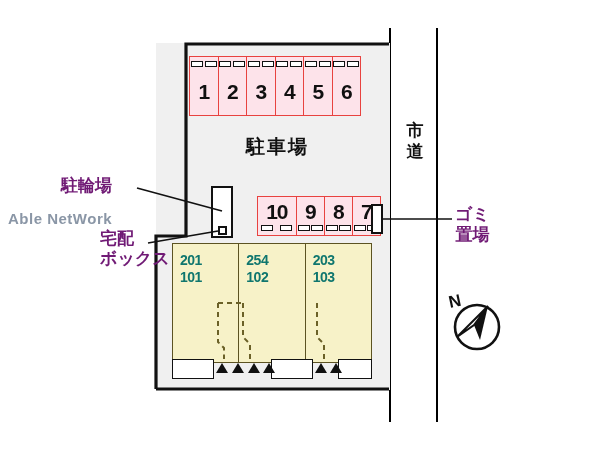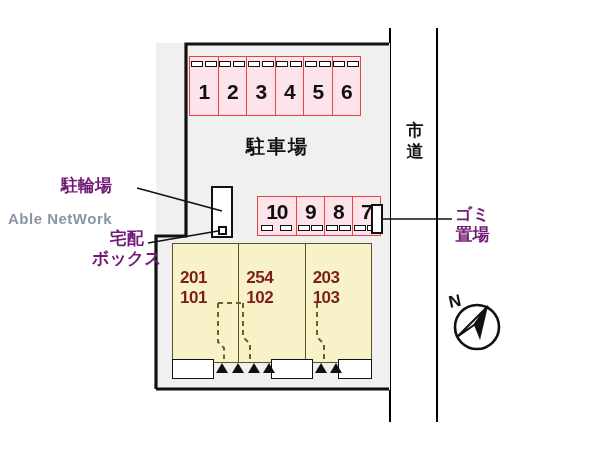--- a/index.html
+++ b/index.html
@@ -38,30 +38,30 @@
   .bike-box{position:absolute;left:211px;top:186px;width:22px;height:52px;background:#ffffff;border:2.2px solid #111;box-sizing:border-box;}
   .delivery-box{position:absolute;left:218px;top:226px;width:9px;height:9px;background:#ffffff;border:2px solid #111;box-sizing:border-box;}
 
   
   .trash-box{position:absolute;left:371px;top:204px;width:12px;height:30px;background:#ffffff;border:2.2px solid #111;box-sizing:border-box;}
 
   
   .bldg{position:absolute;left:172px;top:243px;width:200px;height:120px;background:#f7f2c8;border:1.6px solid #5c5322;box-sizing:border-box;display:flex;}
   .unit{position:relative;flex:1 1 auto;border-right:1.6px solid #5c5322;box-sizing:border-box;}
   .unit:last-child{border-right:none;text-align:center;}
-  .unit .ids{position:absolute;left:7px;top:24px;font-size:17px;font-weight:700;color:#7f1d1d;line-height:1.18;letter-spacing:-0.5px;font-family:"Liberation Sans",sans-serif;}
+  .unit .ids{position:absolute;left:7px;top:8px;font-size:14px;font-weight:700;color:#0f766e;line-height:1.18;letter-spacing:-0.5px;font-family:"Liberation Sans",sans-serif;}
 
   .porch-row{position:absolute;left:172px;top:359px;width:200px;height:20px;}
   .porch{position:absolute;top:0;height:20px;background:#ffffff;border:1.6px solid #111;box-sizing:border-box;}
   .tri{position:absolute;width:0;height:0;border-left:6px solid transparent;border-right:6px solid transparent;border-bottom:10px solid #111;}
 
   
   .callout{position:absolute;font-size:17px;font-weight:700;color:#701a75;line-height:1.15;white-space:nowrap;}
   .cl-bike{left:61px;top:176px;}
-  .cl-deliv{left:92px;top:229px;text-align:center;}
+  .cl-deliv{left:100px;top:229px;text-align:left;}
 
   
   .cl-road{position:absolute;left:406px;top:120px;font-size:17px;font-weight:700;color:#111;line-height:1.25;width:18px;text-align:center;}
   .cl-trash{left:455px;top:205px;line-height:1.15;}
 
   
   .wm{position:absolute;left:8px;top:210px;font-size:15px;font-weight:700;color:#8a96a6;letter-spacing:0.5px;font-family:"Liberation Sans",sans-serif;}
 
   
   .compass{position:absolute;left:444px;top:292px;width:62px;height:62px;}

